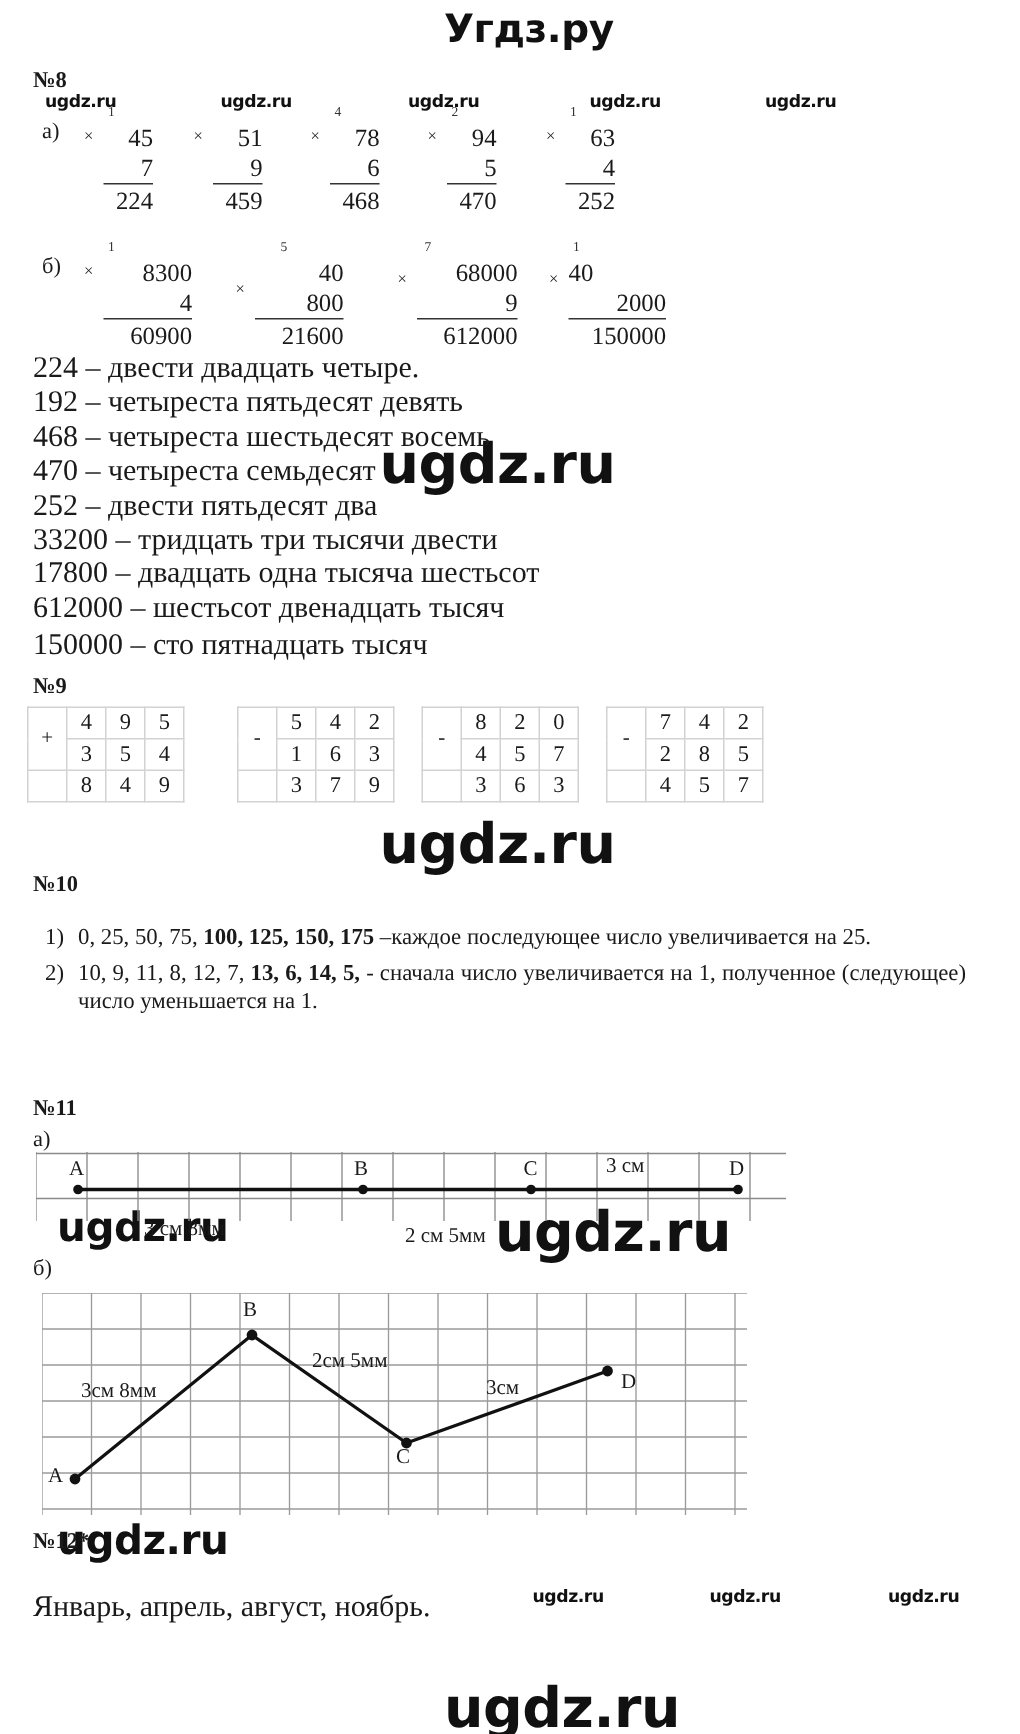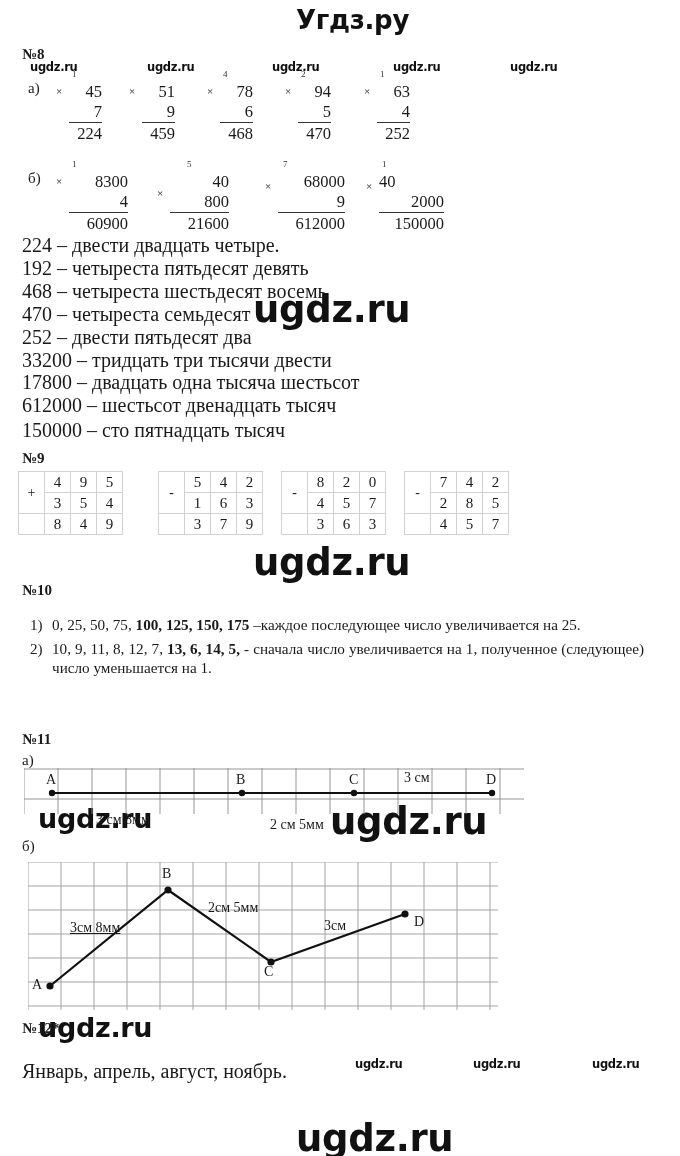--- a/index.html
+++ b/index.html
@@ -358,19 +358,19 @@
     <polyline points="22,124 140,28 243,100 377,52" fill="none" stroke="#111" stroke-width="2.2"></polyline>
     <circle cx="22" cy="124" r="3.6" fill="#111"></circle>
     <circle cx="140" cy="28" r="3.6" fill="#111"></circle>
     <circle cx="243" cy="100" r="3.6" fill="#111"></circle>
     <circle cx="377" cy="52" r="3.6" fill="#111"></circle>
   </svg>
   <div class="ptlabel" style="left:4px;top:115px;">A</div>
   <div class="ptlabel" style="left:134px;top:4px;">B</div>
   <div class="ptlabel" style="left:236px;top:102px;">C</div>
   <div class="ptlabel" style="left:386px;top:52px;">D</div>
-  <div class="figlabel" style="left:42px;top:58px;text-decoration:underline;">3см 8мм</div>
+  <div class="figlabel" style="left:26px;top:58px;">3см 8мм</div>
   <div class="figlabel" style="left:180px;top:38px;">2см 5мм</div>
   <div class="figlabel" style="left:296px;top:56px;">3см</div>
 </div>
 
 <div class="num-head" style="left:22px;top:1020px;">№12*</div>
 <div class="ansline" style="left:22px;top:1060px;">Январь, апрель, август, ноябрь.</div>
 
 </body></html>

